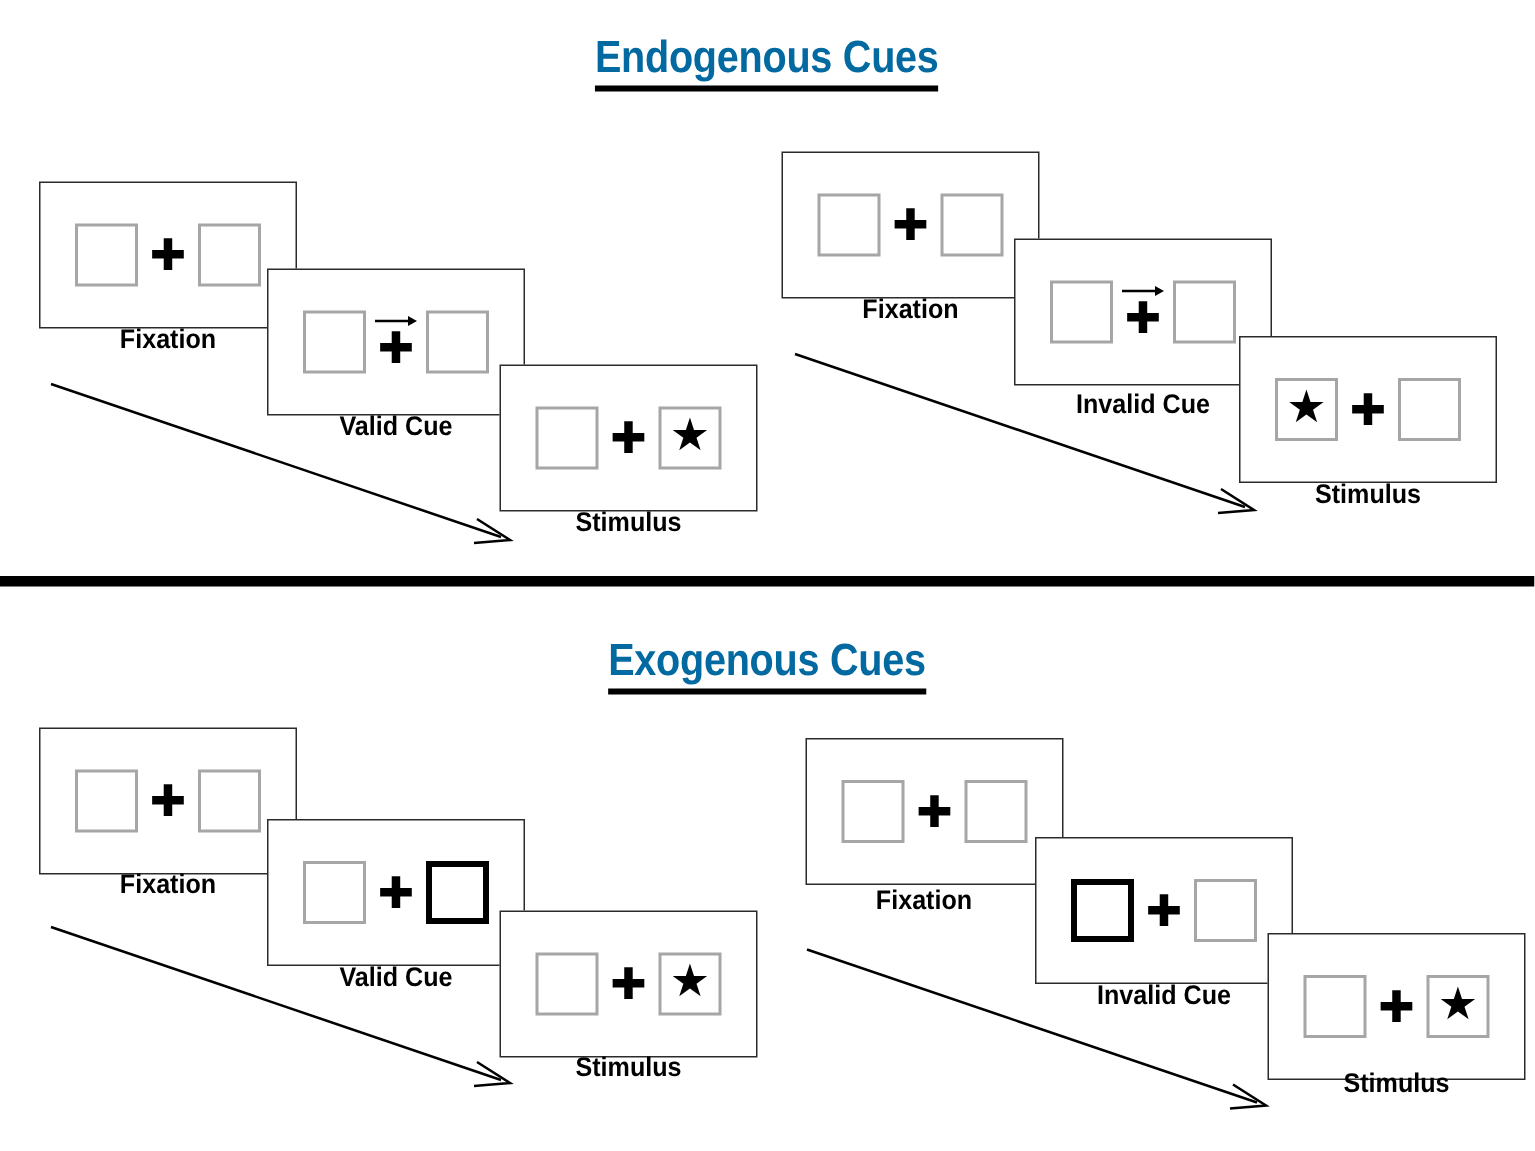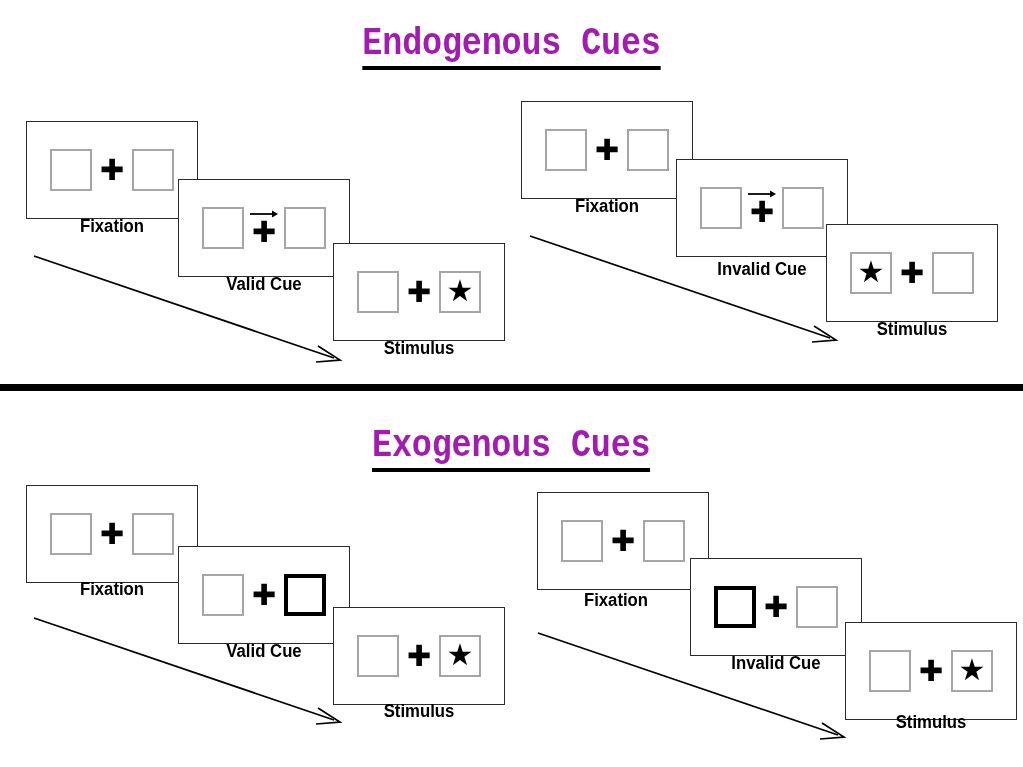--- a/index.html
+++ b/index.html
@@ -15,24 +15,24 @@
     font-family: "Liberation Sans", sans-serif;
     -webkit-font-smoothing: antialiased;
   }
 
   
   .section-title {
     position: absolute;
     width: 100%;
     left: 0;
     text-align: center;
-    font-family: Liberation Mono, monospace;
+    font-family: Liberation Sans, sans-serif;
     font-weight: bold;
-    font-size: 38px;
-    color: #a21caf;
+    font-size: 30px;
+    color: #0369a1;
     letter-spacing: -0.2px;
   }
   .section-title .tx {
     display: inline-block;
     border-bottom: 4px solid #000;
     padding-bottom: 1px;
     transform: scaleX(0.88);
   }
   #title-endogenous { top: 22px; }
   #title-exogenous  { top: 424px; }

